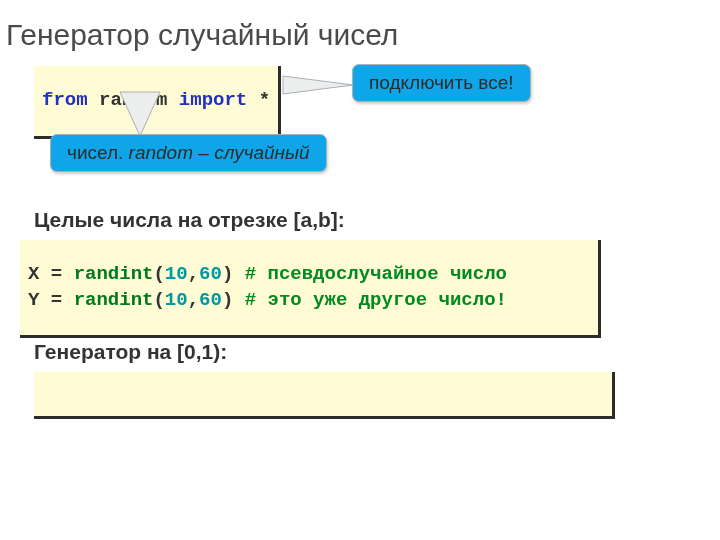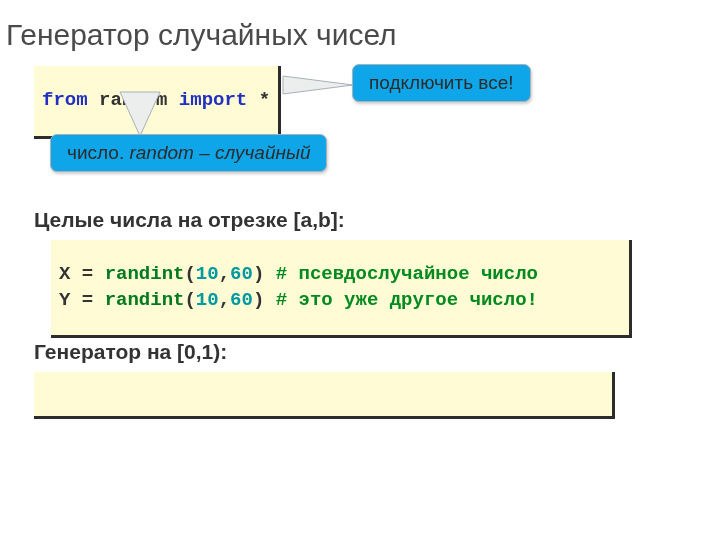--- a/index.html
+++ b/index.html
@@ -47,21 +47,21 @@
   .comment-green { color: #008a1f; }
   .subhead {
     font-size: 21px;
     font-weight: bold;
     color: #333;
   }
   .section-import { position:absolute; left:34px; top:66px; }
   .callout-connect { position:absolute; left:352px; top:64px; }
   .callout-english { position:absolute; left:50px; top:134px; }
   .subhead1 { position:absolute; left:34px; top:208px; }
-  .codebox1 { position:absolute; left:51px; top:240px; width:562px; }
+  .codebox1 { position:absolute; left:20px; top:240px; width:562px; }
   .subhead2 { position:absolute; left:34px; top:340px; }
   .codebox2 { position:absolute; left:34px; top:372px; width:562px; }
 
   
   .pointer-right {
     position:absolute;
     left:283px; top:76px;
     width:70px; height:18px;
   }
   .pointer-right svg { overflow:visible; }
@@ -72,21 +72,21 @@
     left:120px; top:92px;
     width:60px; height:44px;
   }
   .pointer-down svg { overflow:visible; }
 
   .italic { font-style: italic; }
 </style>
 </head>
 <body>
 
-<div class="title">Генератор случайных чисел</div>
+<div class="title">Генератор случайный чисел</div>
 
 <div class="code-box section-import">
   <span class="kw-blue">from</span>
   <span> </span>
   <span>random</span>
   <span> </span>
   <span class="kw-blue">import</span>
   <span> </span>
   <span>*</span>
 </div>
@@ -99,21 +99,21 @@
 
 <div class="callout callout-connect">подключить все!</div>
 
 <div class="pointer-down">
   <svg width="60" height="44">
     <polygon points="0,0 40,0 20,44" fill="#eceeee" stroke="#a8b0b8" stroke-width="1"></polygon>
   </svg>
 </div>
 
 <div class="callout callout-english">
-  <span>число. </span><span class="italic">random </span><span class="italic">– случайный</span>
+  <span>чисел. </span><span class="italic">random </span><span class="italic">– случайный</span>
 </div>
 
 <div class="subhead subhead1">Целые числа на отрезке [a,b]:</div>
 
 <div class="code-box codebox1">
   <div>
     <span>X</span><span> = </span><span class="kw-green">randint</span><span>(</span><span class="num-teal">10</span><span>,</span><span class="num-teal">60</span><span>)</span><span> </span><span class="comment-green"># псевдослучайное число</span>
   </div>
   <div>
     <span>Y</span><span> = </span><span class="kw-green">randint</span><span>(</span><span class="num-teal">10</span><span>,</span><span class="num-teal">60</span><span>)</span><span> </span><span class="comment-green"># это уже другое число!</span>

